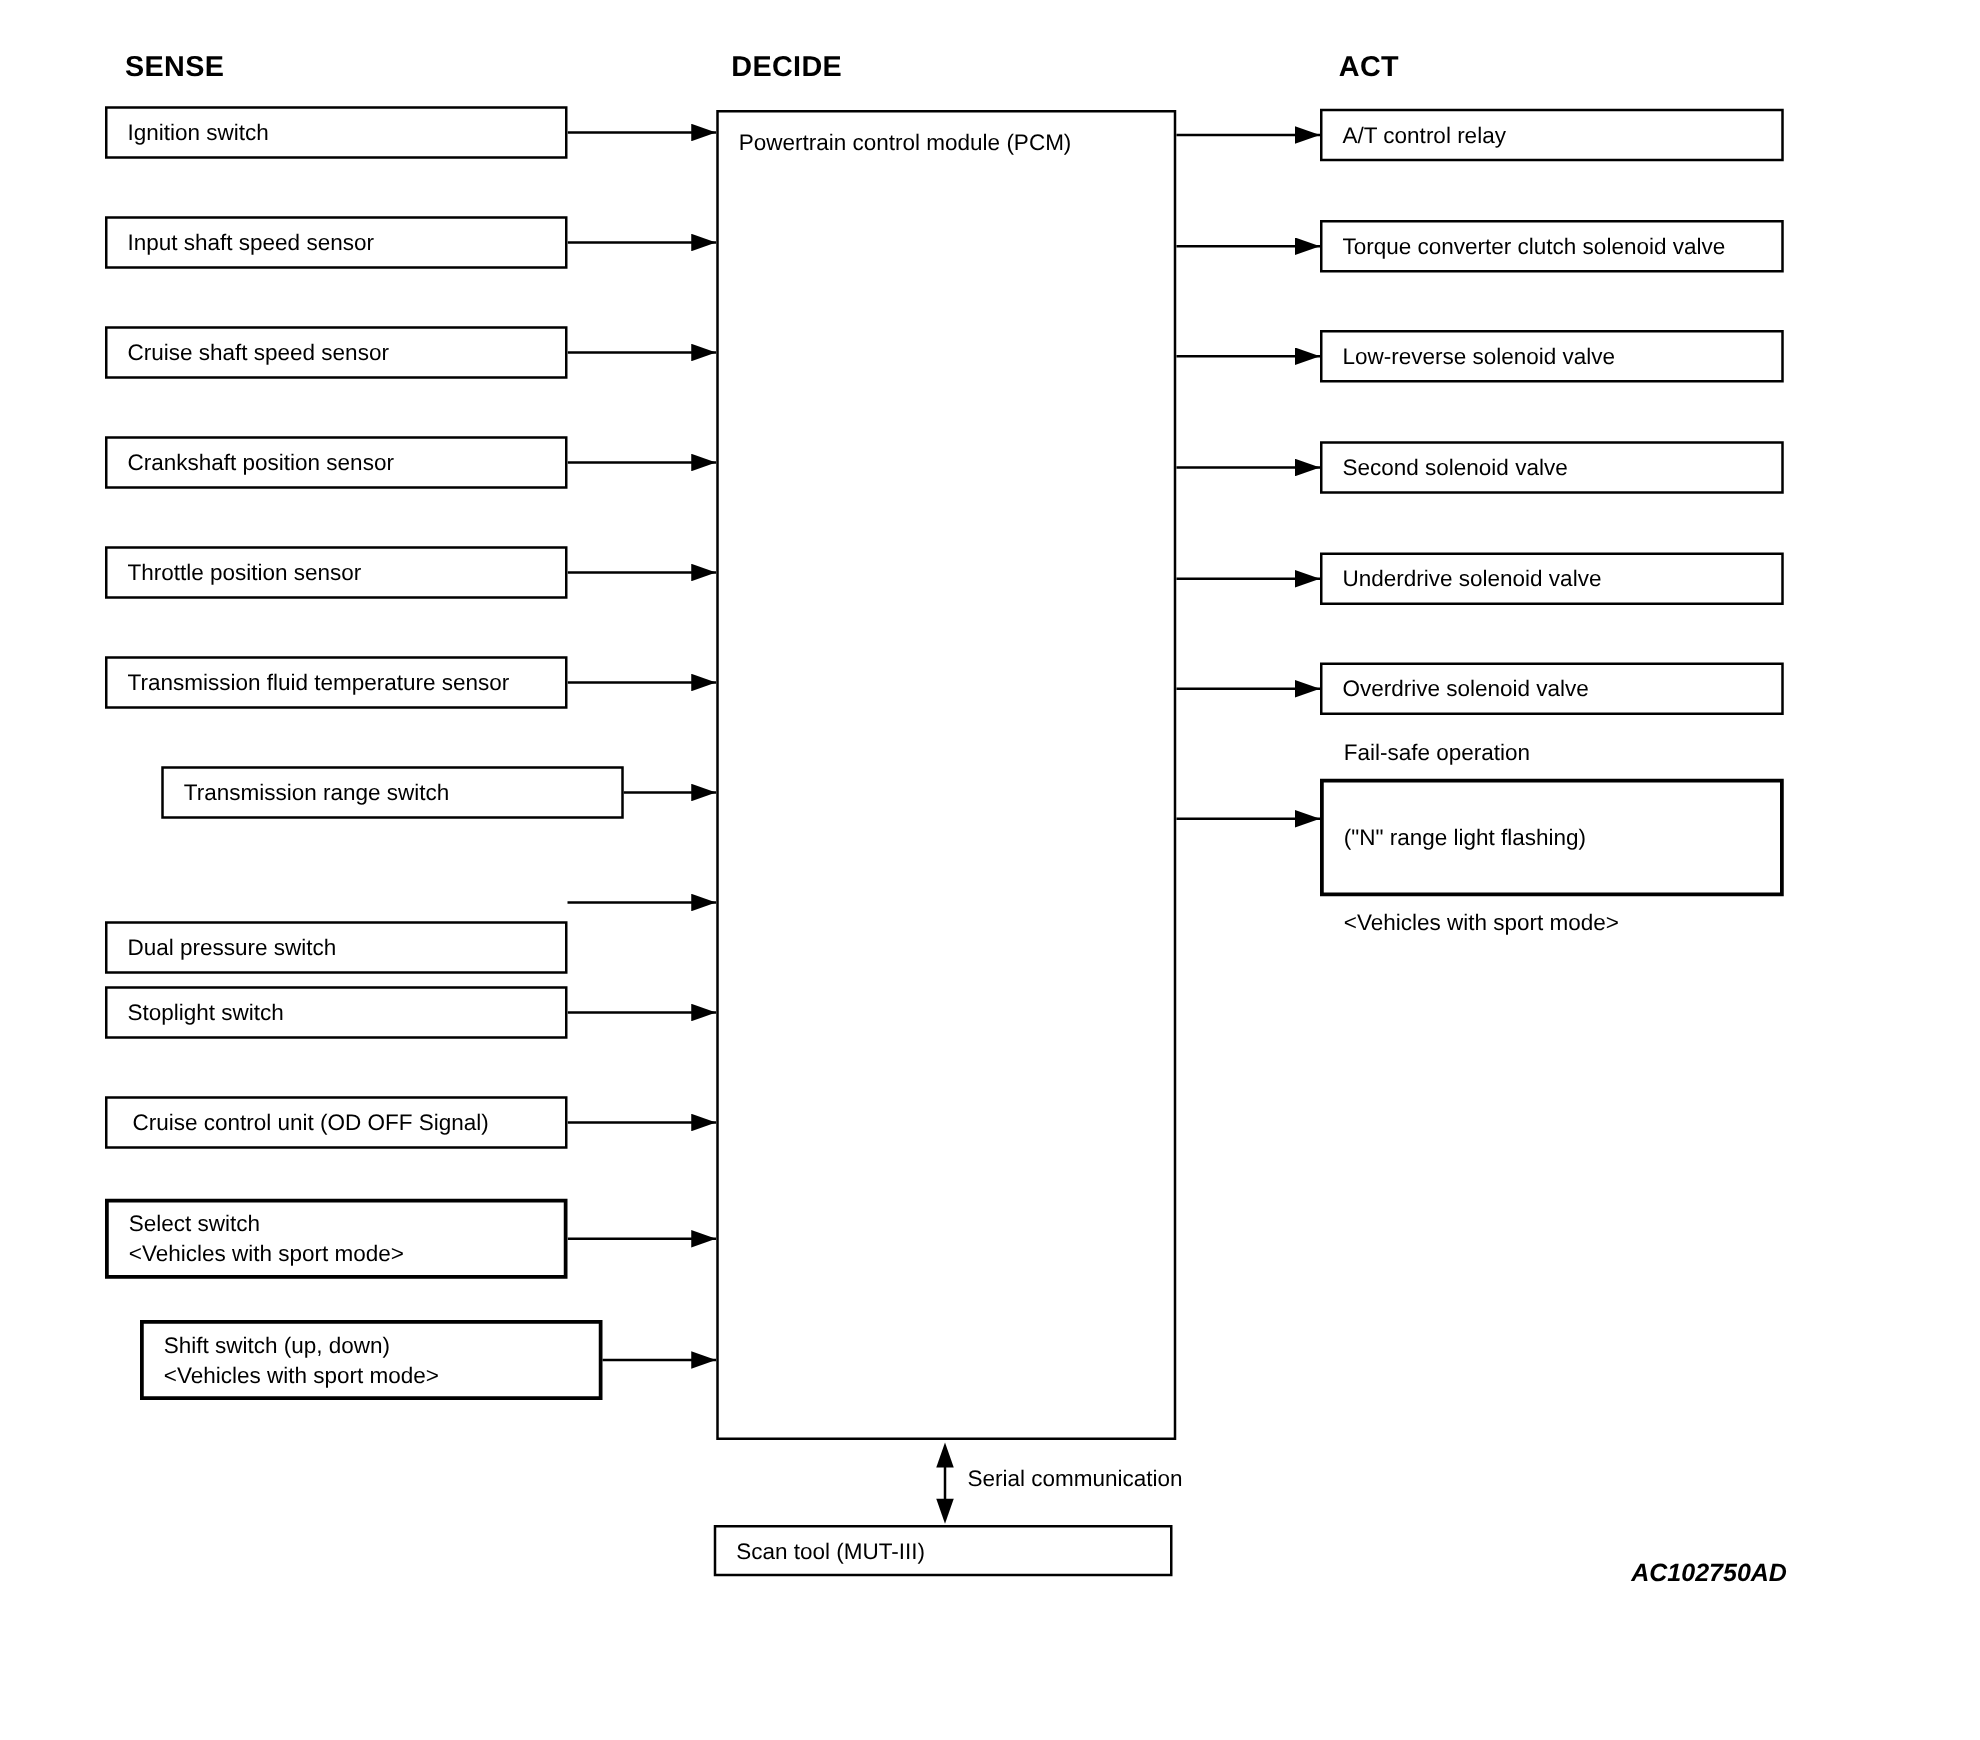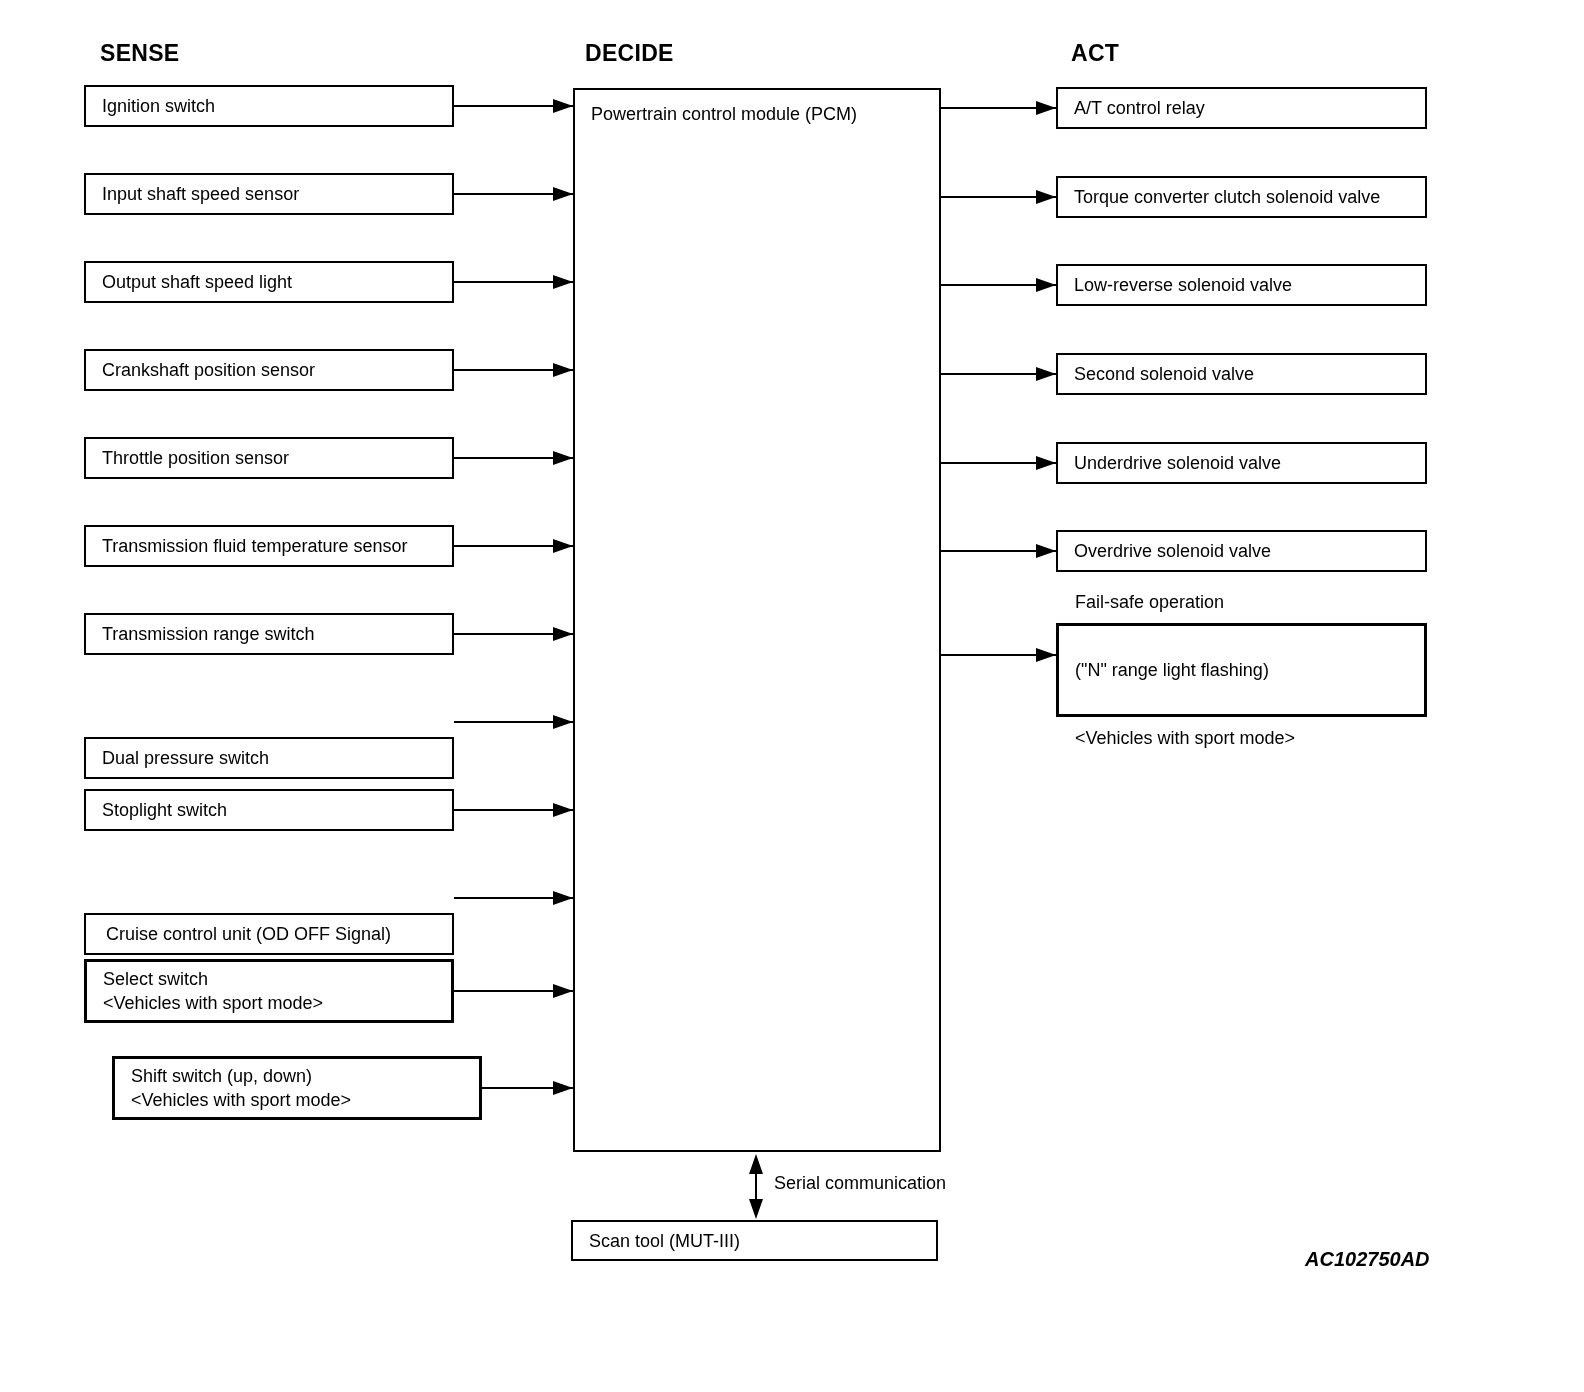--- a/index.html
+++ b/index.html
@@ -104,41 +104,41 @@
   <div class="hdr" style="left:585px;top:40px;">DECIDE</div>
   <div class="hdr" style="left:1071px;top:40px;">ACT</div>
 
   <div class="box lbox" style="top:85px;">
     <div>Ignition switch</div>
   </div>
   <div class="box lbox" style="top:173px;">
     <div>Input shaft speed sensor</div>
   </div>
   <div class="box lbox" style="top:261px;">
-    <div>Output shaft speed light</div>
+    <div>Cruise shaft speed sensor</div>
   </div>
   <div class="box lbox" style="top:349px;">
     <div>Crankshaft position sensor</div>
   </div>
   <div class="box lbox" style="top:437px;">
     <div>Throttle position sensor</div>
   </div>
   <div class="box lbox" style="top:525px;">
     <div>Transmission fluid temperature sensor</div>
   </div>
-  <div class="box lbox" style="top:613px;">
+  <div class="box lbox" style="top:613px;margin-left:45px;">
     <div>Transmission range switch</div>
   </div>
   <div class="box lbox" style="top:737px;">
     <div>Dual pressure switch</div>
   </div>
   <div class="box lbox" style="top:789px;">
     <div>Stoplight switch</div>
   </div>
-  <div class="box lbox" style="top:913px;padding-left:20px;">
+  <div class="box lbox" style="top:877px;padding-left:20px;">
     <div>Cruise control unit (OD OFF Signal)</div>
   </div>
   <div class="box lbox thick" style="top:959px;height:64px;">
     <div>Select switch</div>
     <div>&lt;Vehicles with sport mode&gt;</div>
   </div>
   <div class="box lbox thick" style="top:1056px;height:64px;margin-left:28px;">
     <div>Shift switch (up, down)</div>
     <div>&lt;Vehicles with sport mode&gt;</div>
   </div>

